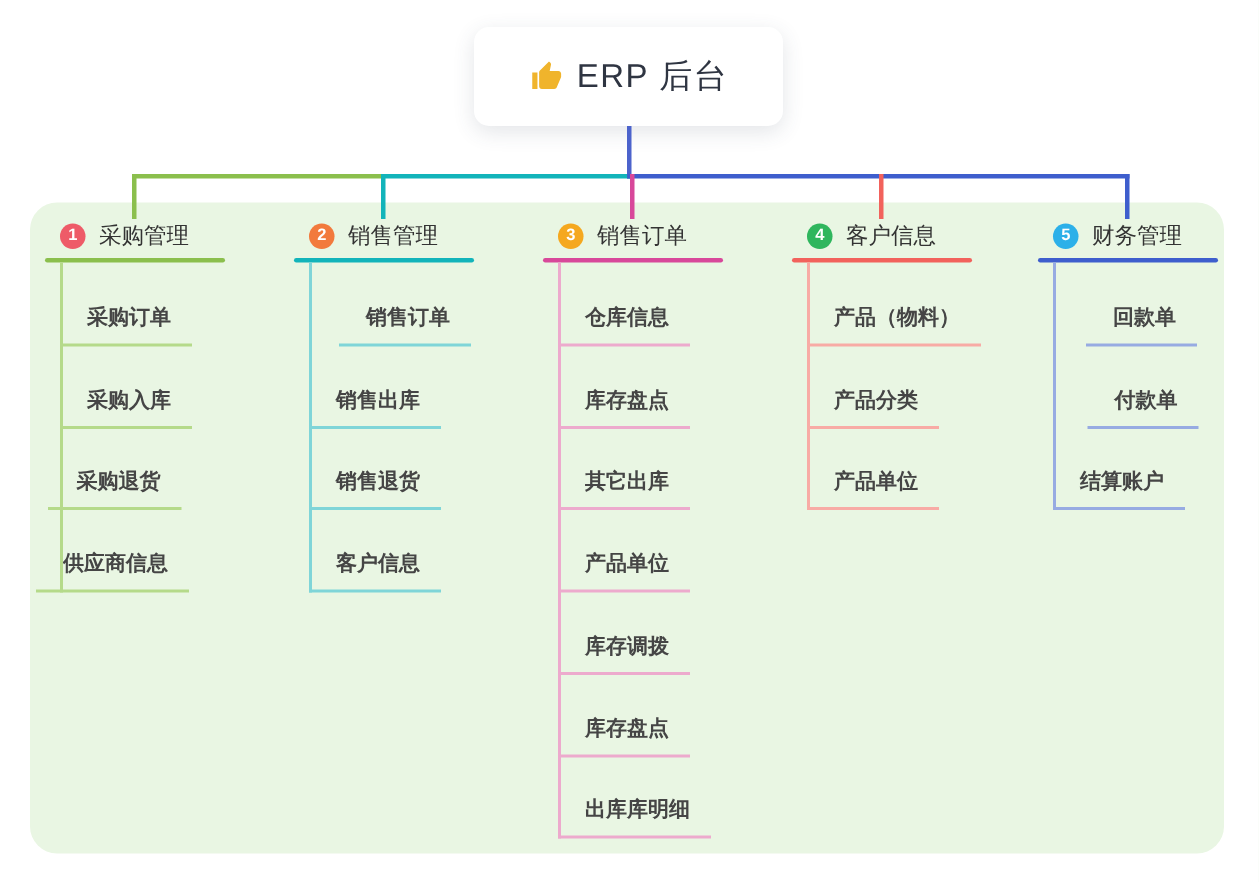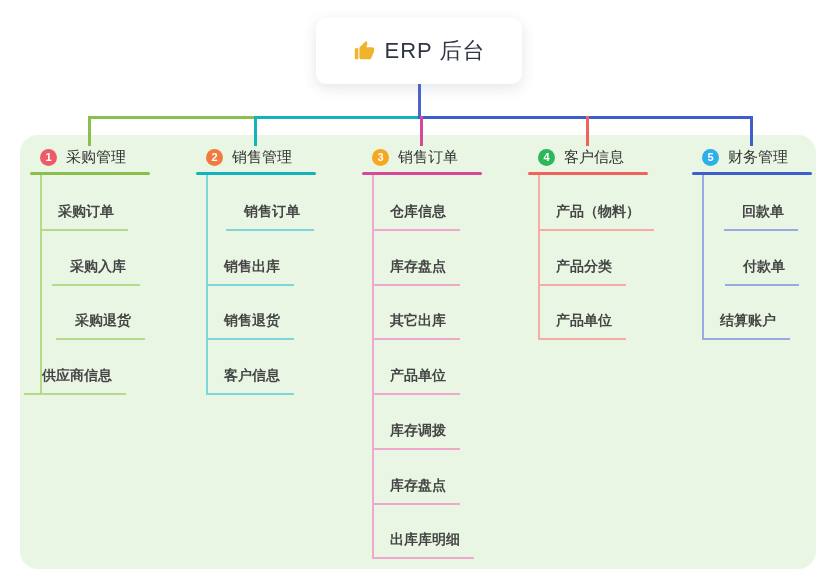--- a/index.html
+++ b/index.html
@@ -52,22 +52,22 @@
       <div class="line" style="left: 586px; top: 116px; width: 3px; height: 30px; background: rgb(242, 98, 92);"></div>
       <div class="line" style="left: 750px; top: 116px; width: 3px; height: 30px; background: rgb(62, 94, 205);"></div>
     </div>
   <div id="branches">
       <div class="branch-title" style="left: 40px; top: 148px;">
         <span class="badge" style="background: rgb(238, 91, 104);">1</span>
         <span>采购管理</span>
       </div>
       <div class="title-underline" style="left: 30px; top: 172px; width: 120px; background: rgb(139, 191, 77);"></div>
       <div class="child-item" style="left: 40px; top: 203px; border-bottom-color: rgb(181, 218, 138);">采购订单</div>
-      <div class="child-item" style="left: 40px; top: 258px; border-bottom-color: rgb(181, 218, 138); margin-left: 12px;">采购入库</div>
-      <div class="child-item" style="left: 56px; top: 312px; border-bottom-color: rgb(181, 218, 138); padding-left: 19px;">采购退货</div>
+      <div class="child-item" style="left: 40px; top: 258px; border-bottom-color: rgb(181, 218, 138);">采购入库</div>
+      <div class="child-item" style="left: 32px; top: 312px; border-bottom-color: rgb(181, 218, 138); padding-left: 19px;">采购退货</div>
       <div class="child-item" style="left: 24px; top: 367px; border-bottom-color: rgb(181, 218, 138);">供应商信息</div>
       <div class="child-vline" style="left: 40px; top: 175px; height: 220px; background: rgb(181, 218, 138);"></div>
       <div class="branch-title" style="left: 206px; top: 148px;">
         <span class="badge" style="background: rgb(242, 122, 61);">2</span>
         <span>销售管理</span>
       </div>
       <div class="title-underline" style="left: 196px; top: 172px; width: 120px; background: rgb(18, 180, 186);"></div>
       <div class="child-item" style="left: 206px; top: 203px; border-bottom-color: rgb(127, 213, 216); margin-left: 20px;">销售订单</div>
       <div class="child-item" style="left: 206px; top: 258px; border-bottom-color: rgb(127, 213, 216);">销售出库</div>
       <div class="child-item" style="left: 206px; top: 312px; border-bottom-color: rgb(127, 213, 216);">销售退货</div>

